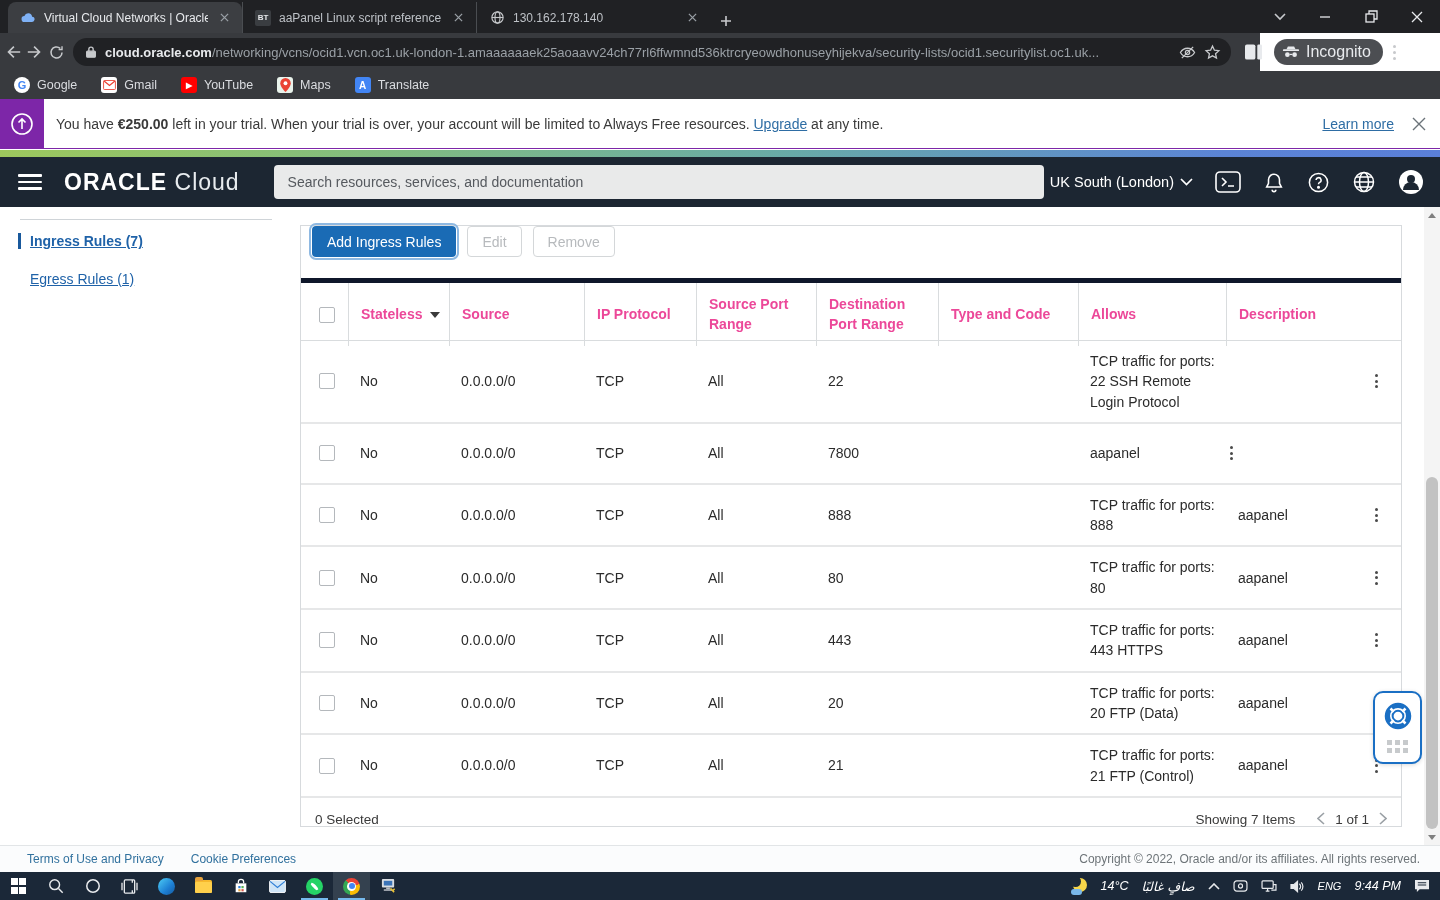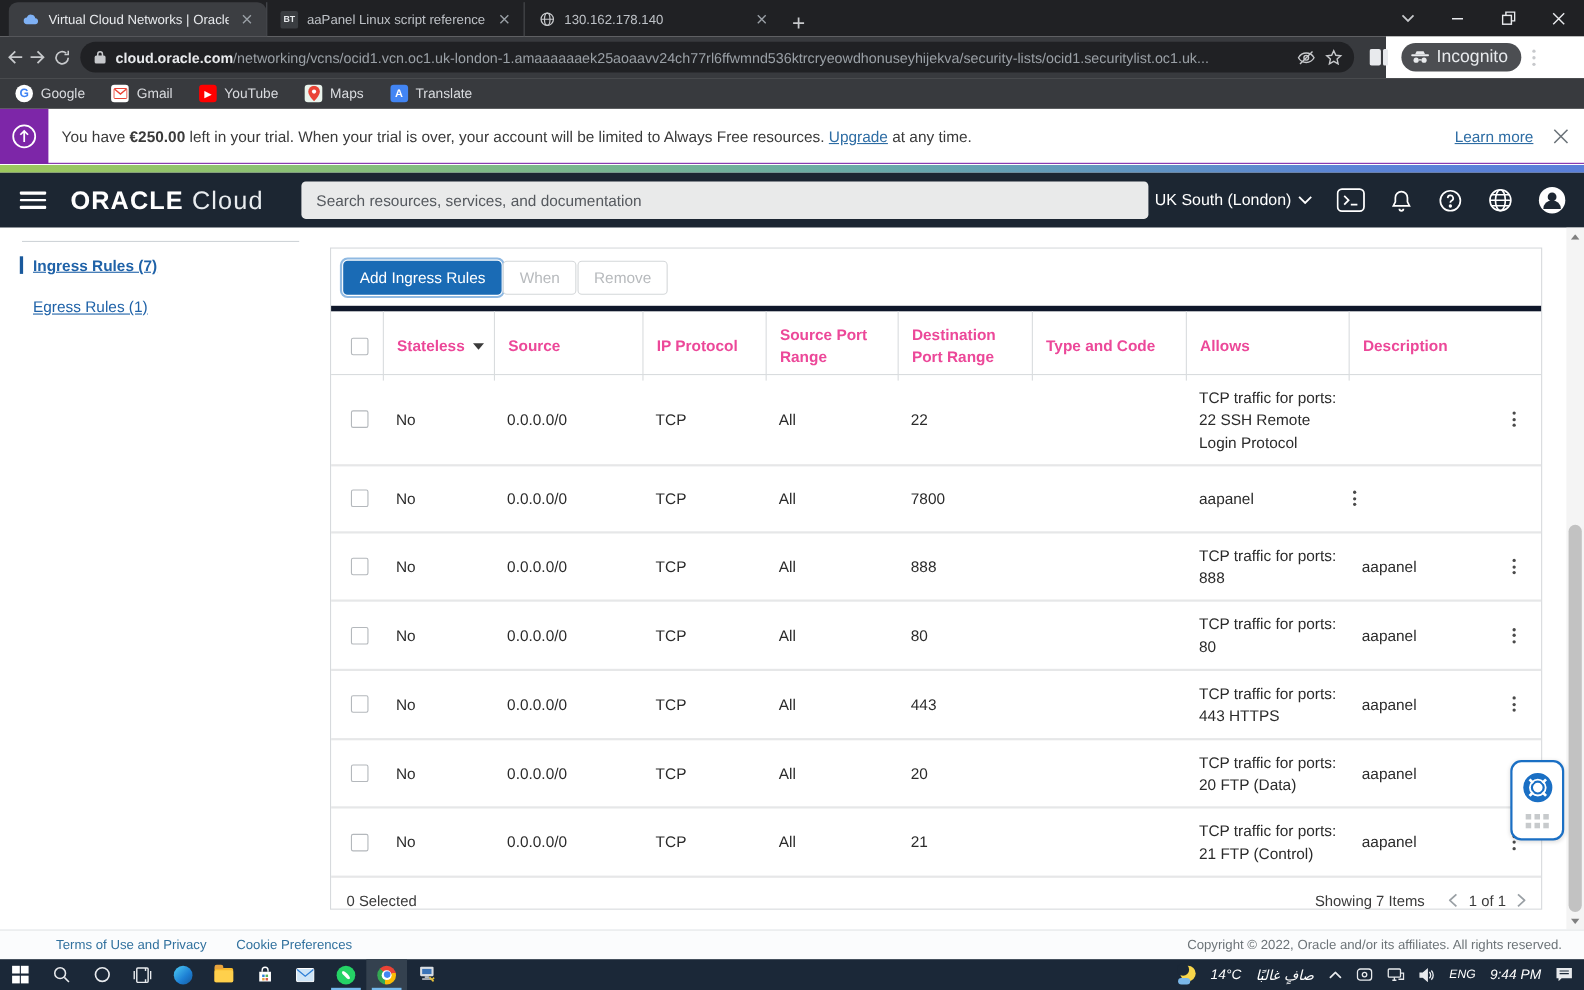--- a/index.html
+++ b/index.html
@@ -67,21 +67,21 @@
   .ohico { color:#fff; }
 
   
   .content { position:absolute; left:0; top:207px; width:1440px; height:638px; background:#fff; }
   .side-divider { position:absolute; left:20px; top:12px; width:252px; height:0; border-top:1px solid #cfd4d8; }
   .sidebar-item { position:absolute; left:18px; font-size:14px; color:#1f62a8; }
   .si-active { top:26px; font-weight:bold; border-left:3px solid #19599c; padding-left:9px; }
   .si-normal { top:64px; padding-left:12px; }
 
   .panel { position:absolute; left:300px; top:18px; width:1102px; height:602px; border:1px solid #d7dadd; background:#fff; }
-  .actions { height:52px; display:flex; align-items:center; gap:1px; padding-left:11px; }
+  .actions { height:52px; display:flex; gap:11px; padding-left:11px; }
   .btn-primary { height:31px; padding:0 15px; background:#1a6bb5; color:#fff; font-size:14px; border:none; border-radius:4px; outline:2px solid #8fb9e2; outline-offset:1px; font-family:inherit; }
   .btn-disabled { height:31px; padding:0 14px; background:#fff; color:#b7babd; font-size:14px; border:1px solid #d4d7d9; border-radius:4px; font-family:inherit; }
 
   .tgrid { display:grid; grid-template-columns:47px 101px 135px 112px 120px 122px 140px 148px 1fr 30px; }
   .thead { height:63px; border-top:5px solid #0f172a; border-bottom:1px solid #d9dcde; align-items:center; font-weight:bold; font-size:14px; color:#ec4899; }
   .thead .hc { padding:0 8px 0 12px; border-left:1px solid #d9dcde; height:63px; display:flex; align-items:center; line-height:1.4; }
   .thead .hc:first-child, .thead .hc:last-child { border-left:none; }
   .sortarrow { width:0; height:0; border-left:5px solid transparent; border-right:5px solid transparent; border-top:6px solid #3a3a3a; margin-left:8px; flex:none; }
   .checkbox { width:16px; height:16px; border:1.5px solid #b4b8bc; border-radius:2px; background:#fff; display:inline-block; }
   .cc { display:flex; justify-content:center; }
@@ -99,21 +99,21 @@
   .cscroll { position:absolute; right:0; top:0; width:16px; height:638px; background:#f4f4f4; }
   .cs-arrow { position:absolute; left:0; width:16px; height:16px; display:flex; align-items:center; justify-content:center; color:#7f7f7f; }
   .cs-thumb { position:absolute; left:2px; width:12px; border-radius:6px; background:#c2c2c2; }
 
   
   .helpwidget { position:absolute; left:1373px; top:484px; width:49px; height:73px; background:#fff; border:2px solid #1a6fc4; border-radius:10px; display:flex; flex-direction:column; align-items:center; padding-top:8px; gap:9px; box-shadow:0 1px 4px rgba(0,0,0,.15); }
   .dots6 { display:grid; grid-template-columns:repeat(3,5px); gap:3px; }
   .dots6 i { width:5px; height:5px; background:#c7cacc; }
 
   
-  .pfooter { position:absolute; left:0; top:845px; width:1440px; height:27px; background:#fbfcfd; border-top:1px solid #e2e5e7; display:flex; align-items:center; font-size:12px;padding-left:24px; }
+  .pfooter { position:absolute; left:0; top:845px; width:1440px; height:27px; background:#fbfcfd; border-top:1px solid #e2e5e7; display:flex; align-items:center; font-size:12px; }
   .pfooter a { color:#31719e; margin-left:27px; text-decoration:none; }
   .copyright { margin-left:auto; margin-right:20px; color:#6d7478; }
 
   
   .taskbar { position:absolute; left:0; top:872px; width:1440px; height:28px; background:#1b2838; display:flex; align-items:center; color:#fff;font-style:italic; }
   .tb-cell { width:37px; height:28px; display:flex; align-items:center; justify-content:center; position:relative; flex:none; }
   .tb-cell.running::after { content:""; position:absolute; left:5px; right:5px; bottom:0; height:2px; background:#76b9ed; }
   .tb-cell.active-app { background:#34414f; }
   .startgrid { display:grid; grid-template-columns:7px 7px; grid-template-rows:7px 7px; gap:1.5px; }
   .startgrid i { background:#fff; }
@@ -375,21 +375,21 @@
   </div>
 
   <div class="content">
     <div class="side-divider"></div>
     <a class="sidebar-item si-active" href="#">Ingress Rules (7)</a>
     <a class="sidebar-item si-normal" href="#">Egress Rules (1)</a>
 
     <div class="panel">
       <div class="actions">
         <button class="btn-primary">Add Ingress Rules</button>
-        <button class="btn-disabled">When</button>
+        <button class="btn-disabled">Edit</button>
         <button class="btn-disabled">Remove</button>
       </div>
 
       <div class="tgrid thead">
         <span class="hc cc">
             <span class="checkbox"></span>
           </span>
         <span class="hc">
             <span>Stateless</span>
             <span class="sortarrow"></span>

